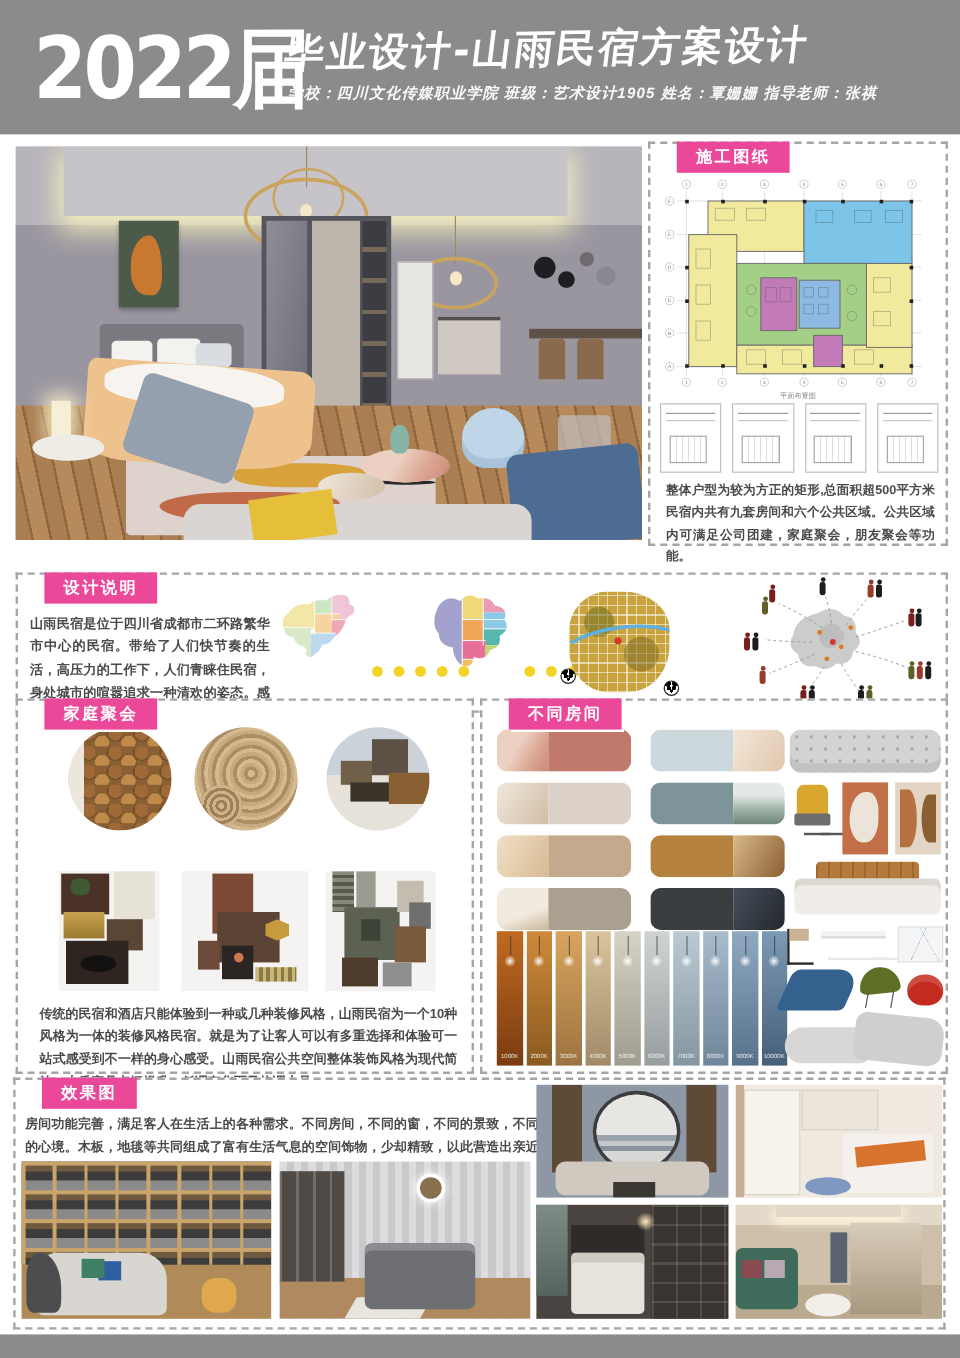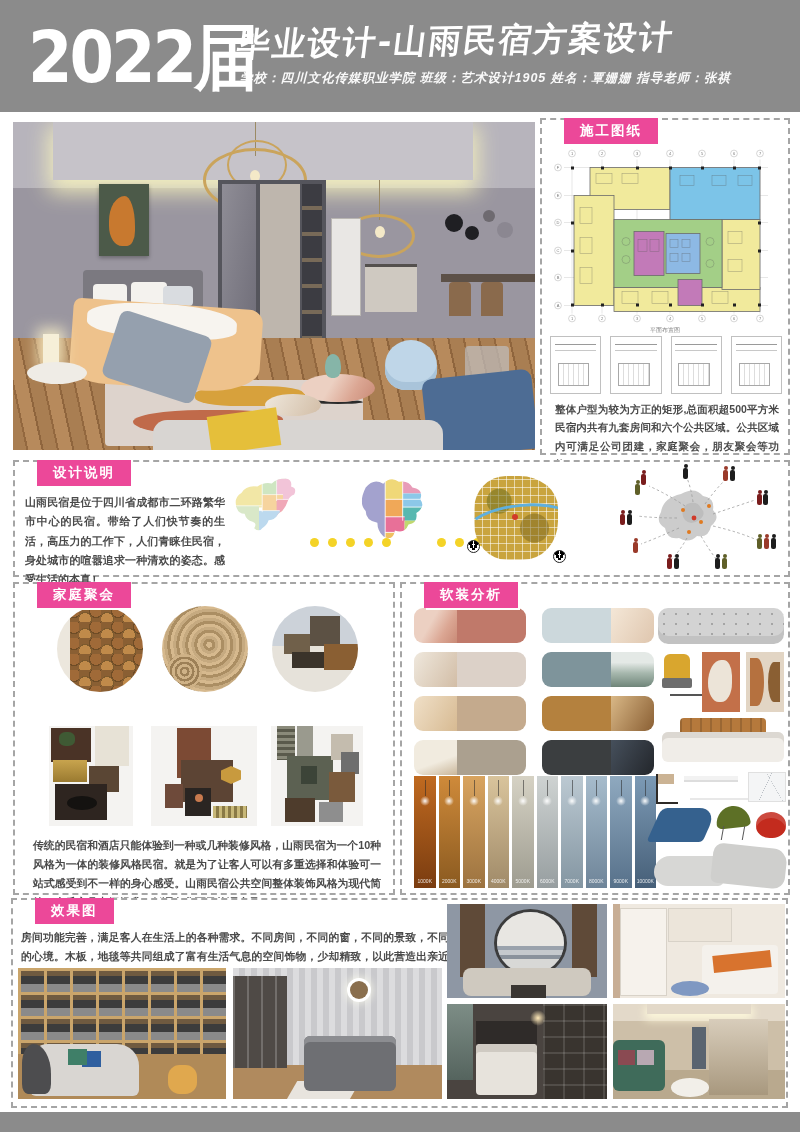--- a/index.html
+++ b/index.html
@@ -90,21 +90,21 @@
   .plan-wrap{position:absolute;left:10px;top:26px;width:228px;height:178px;}
   .plan-caption{position:absolute;left:0;top:206px;width:100%;text-align:center;font-size:6px;color:#888;}
   .elev-row{position:absolute;left:8px;top:216px;width:232px;height:58px;display:flex;gap:9px;}
   .elev{flex:1;background:#fff;border:1px solid #c0c0c0;position:relative;}
   .elev::before{content:"";position:absolute;left:8%;top:12%;right:8%;height:10%;border-top:1px solid #9a9a9a;border-bottom:1px solid #c8c8c8;}
   .elev::after{content:"";position:absolute;left:14%;bottom:12%;width:60%;height:38%;border:1px solid #a8a8a8;
                background:repeating-linear-gradient(90deg,transparent 0 4px,#ddd 4px 5px);}
   .plan-text{position:absolute;left:13px;top:280px;width:224px;font-size:10.5px;}
 
   
-  .note-box{left:13px;top:460px;width:777px;height:117px;font-family:Liberation Mono, monospace;}
+  .note-box{left:13px;top:477px;width:777px;height:117px;}
   .note-text{position:absolute;left:10px;top:32px;width:200px;font-size:11px;}
   .mapimg{position:absolute;top:12px;}
   .dots{position:absolute;top:76px;display:flex;gap:9px;}
   .dot{width:9px;height:9px;border-radius:50%;background:#f4d327;}
   .citymap{position:absolute;left:459px;top:14px;width:84px;height:84px;background:#c9a43e;
            border-radius:38% 46% 42% 40%/40% 38% 46% 44%;overflow:hidden;
            background-image:
              radial-gradient(circle at 30% 30%,rgba(110,110,30,.55) 0 12px,transparent 13px),
              radial-gradient(circle at 72% 62%,rgba(120,100,30,.5) 0 14px,transparent 15px),
              repeating-linear-gradient(0deg,rgba(255,255,255,.55) 0 1px,transparent 1px 8px),
@@ -620,21 +620,21 @@
       <span style="left:60px;top:8px;width:22px;height:26px;background:#c4bcae;"></span>
       <span style="left:70px;top:26px;width:18px;height:22px;background:#6e6e6e;"></span>
       <span style="left:58px;top:46px;width:26px;height:30px;background:#7a5a3c;"></span>
       <span style="left:14px;top:72px;width:30px;height:24px;background:#4e3c2c;"></span>
       <span style="left:48px;top:76px;width:24px;height:20px;background:#8e8e8e;"></span>
     </div>
     <div class="da-text para" data-name="design-analysis-description">传统的民宿和酒店只能体验到一种或几种装修风格，山雨民宿为一个10种风格为一体的装修风格民宿。就是为了让客人可以有多重选择和体验可一站式感受到不一样的身心感受。山雨民宿公共空间整体装饰风格为现代简约，木质家具点缀提升，低调奢华而又格调十足</div>
   </div>
 
   <div class="box sf-box" data-name="section-soft-furnishing">
-    <div class="seclabel" data-name="section-label-soft-furnishing">软装分析</div>
+    <div class="seclabel" data-name="section-label-soft-furnishing">不同房间</div>
     <div class="swgrid" data-name="color-palette-grid">
       <div class="swatch" data-name="palette-card-terracotta">
         <div class="thumb t1" data-name="palette-photo"></div>
         <div class="chip" data-name="color-chip" style="background: rgb(192, 121, 106);"></div>
       </div><div class="swatch rev col2" data-name="palette-card-pale-blue">
         <div class="thumb t5" data-name="palette-photo"></div>
         <div class="chip" data-name="color-chip" style="background: rgb(204, 216, 220);"></div>
       </div><div class="swatch" data-name="palette-card-beige">
         <div class="thumb t2" data-name="palette-photo"></div>
         <div class="chip" data-name="color-chip" style="background: rgb(220, 209, 200);"></div>

